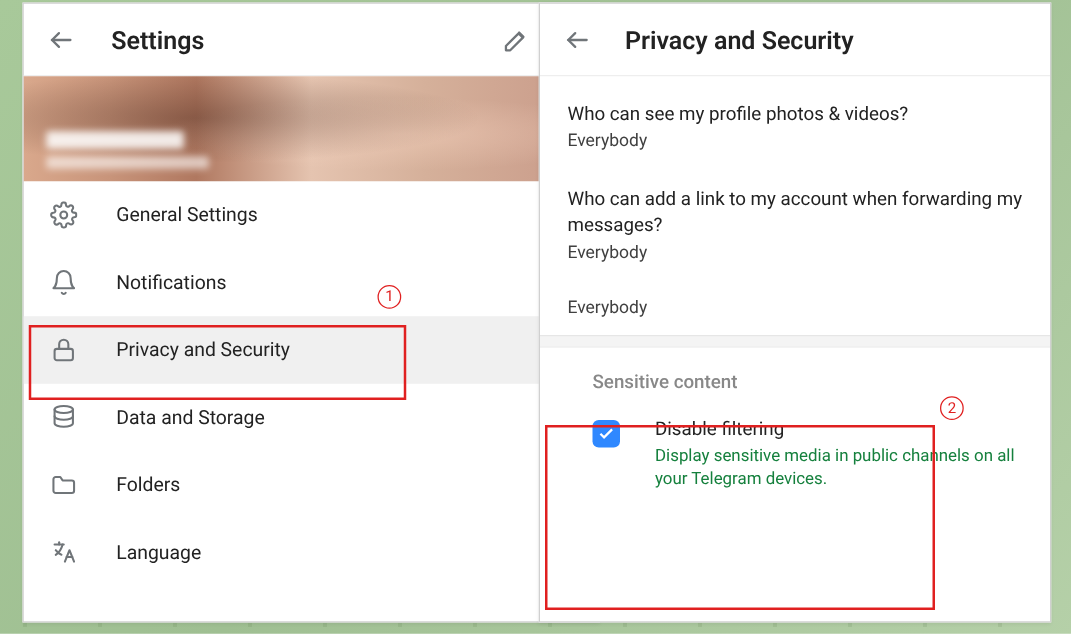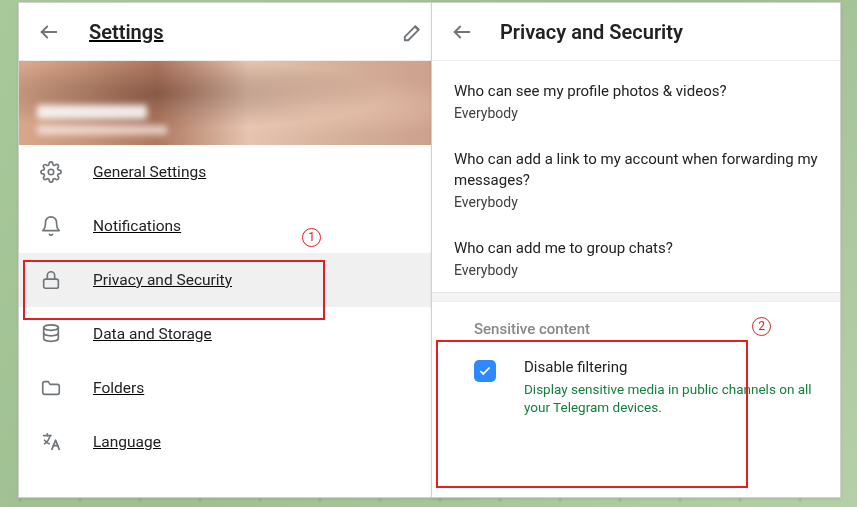--- a/index.html
+++ b/index.html
@@ -23,21 +23,20 @@
     background: #fff;
     border: 1px solid #d0d0d0;
     box-shadow: 0 1px 3px rgba(0,0,0,0.08);
   }
   
   .panel-left {
     left: 18px;
     top: 2px;
     width: 462px;
     height: 496px;
-    text-decoration: underline;
   }
   .header {
     display: flex;
     align-items: center;
     height: 58px;
     padding: 0 12px;
     border-bottom: 1px solid #eee;
   }
   .header .title {
     font-size: 20px;
@@ -228,21 +227,20 @@
   <div class="priv-list">
     <div class="priv-item">
       <div class="ptitle">Who can see my profile photos &amp; videos?</div>
       <div class="pvalue">Everybody</div>
     </div>
     <div class="priv-item">
       <div class="ptitle">Who can add a link to my account when forwarding my messages?</div>
       <div class="pvalue">Everybody</div>
     </div>
     <div class="priv-item">
-      <div class="ptitle">Who can add me to group chats?</div>
       <div class="pvalue">Everybody</div>
     </div>
   </div>
 
   <div class="section-sep"></div>
 
   <div class="section-header">Sensitive content</div>
 
   <div class="check-row">
     <div class="checkbox">

